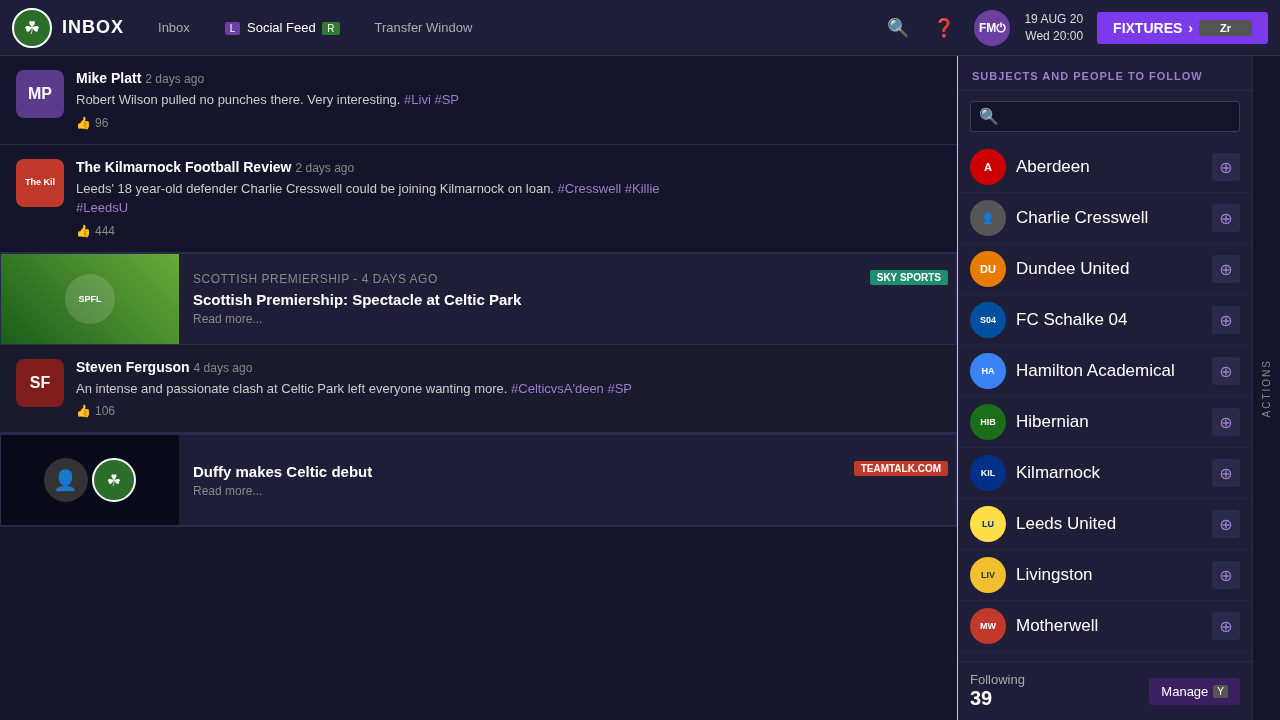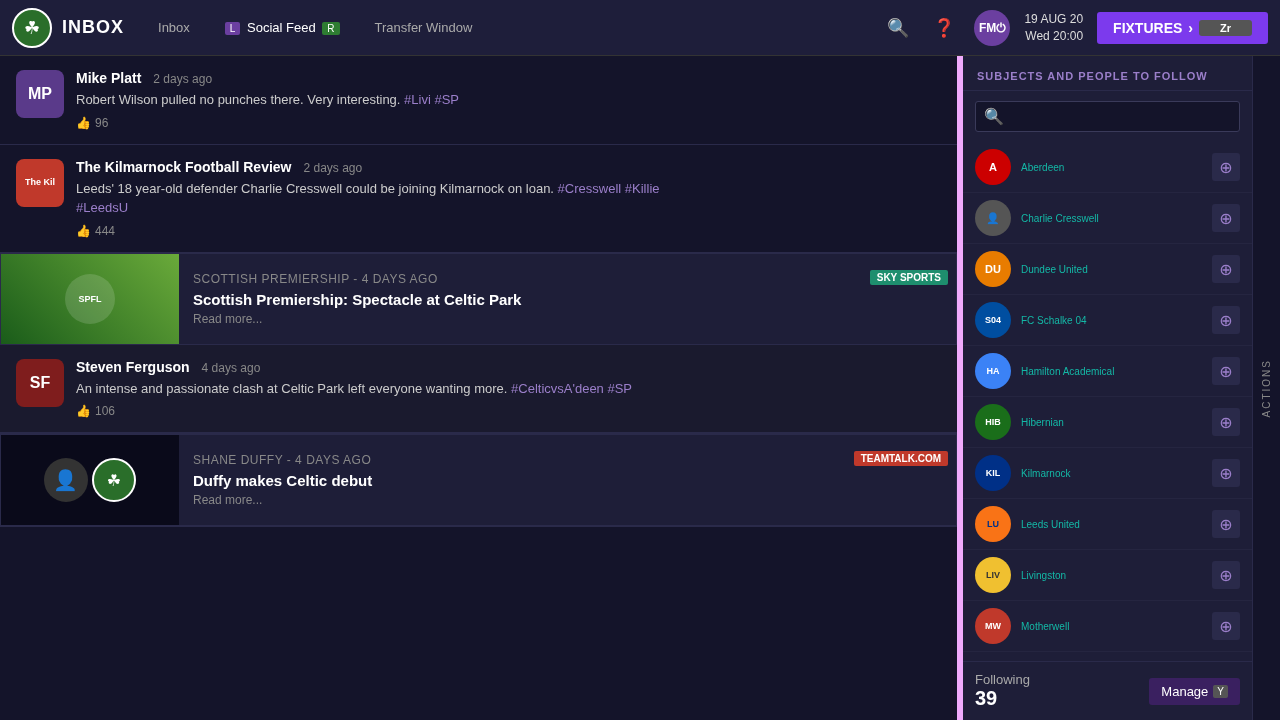--- a/index.html
+++ b/index.html
@@ -153,21 +153,21 @@
       background: #444;
       display: flex; align-items: center; justify-content: center;
       font-size: 16px; font-weight: bold;
       color: #fff;
       flex-shrink: 0;
     }
     .tweet-body { flex: 1; }
     .tweet-header {
       display: flex;
       align-items: baseline;
-      gap: 12px;
+      gap: 4px;
       margin-bottom: 4px;
     }
     .tweet-name {
       font-weight: bold;
       font-size: 14px;
       color: #fff;
     }
     .tweet-time {
       font-size: 12px;
       color: #888;
@@ -238,21 +238,21 @@
       font-weight: bold;
       padding: 2px 7px;
       border-radius: 2px;
     }
     .source-badge.teamtalk { background: #c0392b; }
 
     
     .right-panel {
       width: 295px;
       background: #1e1e38;
-      border-left: 6px solid #f0abfc;
+      border-left: 1px solid #f0abfc;
       display: flex;
       flex-direction: column;
       overflow: hidden;
     }
     .right-panel-title {
       color: #9b7fca;
       font-size: 11px;
       font-weight: bold;
       letter-spacing: 1px;
       padding: 14px 14px 8px;
@@ -297,22 +297,22 @@
       background: #333;
       display: flex; align-items: center; justify-content: center;
       font-size: 11px;
       font-weight: bold;
       color: #fff;
       flex-shrink: 0;
       overflow: hidden;
     }
     .follow-name {
       flex: 1;
-      font-size: 10px;
-      color: #14b8a6;
+      font-size: 17px;
+      color: #ffffff;
     }
     .follow-btn {
       width: 28px; height: 28px;
       background: #2a2a4a;
       border-radius: 3px;
       display: flex; align-items: center; justify-content: center;
       cursor: pointer;
       color: #9b7fca;
       font-size: 16px;
     }
@@ -362,21 +362,21 @@
     }
 
     
     .aberdeen { background: #cc0000; }
     .charlie { background: #555; }
     .dundee { background: #e87c00; }
     .schalke { background: #004ea0; }
     .hamilton { background: #3b82f6; }
     .hibernian { background: #1a6e1a; }
     .kilmarnock { background: #003087; }
-    .leeds { background: #f97316; color: #003087; }
+    .leeds { background: #fde047; color: #003087; }
     .livingston { background: #f0c030; color: #333; }
     .motherwell { background: #c0392b; }
 
     
     .spl-thumb {
       width: 100%; height: 100%;
       background: linear-gradient(45deg, #1a5c1a, #6aaa3a);
       display: flex; align-items: center; justify-content: center;
     }
     .spl-logo-inner {
@@ -540,21 +540,20 @@
     <div class="feed-item article">
       <div class="article-card">
         <div class="article-header">
           <div class="article-thumb article-thumb shane-type" style="background:#0a0a1a;">
             <div class="shane-thumb">
               <div class="shane-avatar">👤</div>
               <div class="celtic-logo-small">☘</div>
             </div>
           </div>
           <div class="article-info">
-            <div class="article-meta">SHANE DUFFY - 4 DAYS AGO</div>
             <div class="article-title">Duffy makes Celtic debut</div>
             <div class="article-read-more">Read more...</div>
             <div class="source-badge teamtalk">TEAMTALK.COM</div>
           </div>
         </div>
       </div>
     </div>
 
   </div>
 

